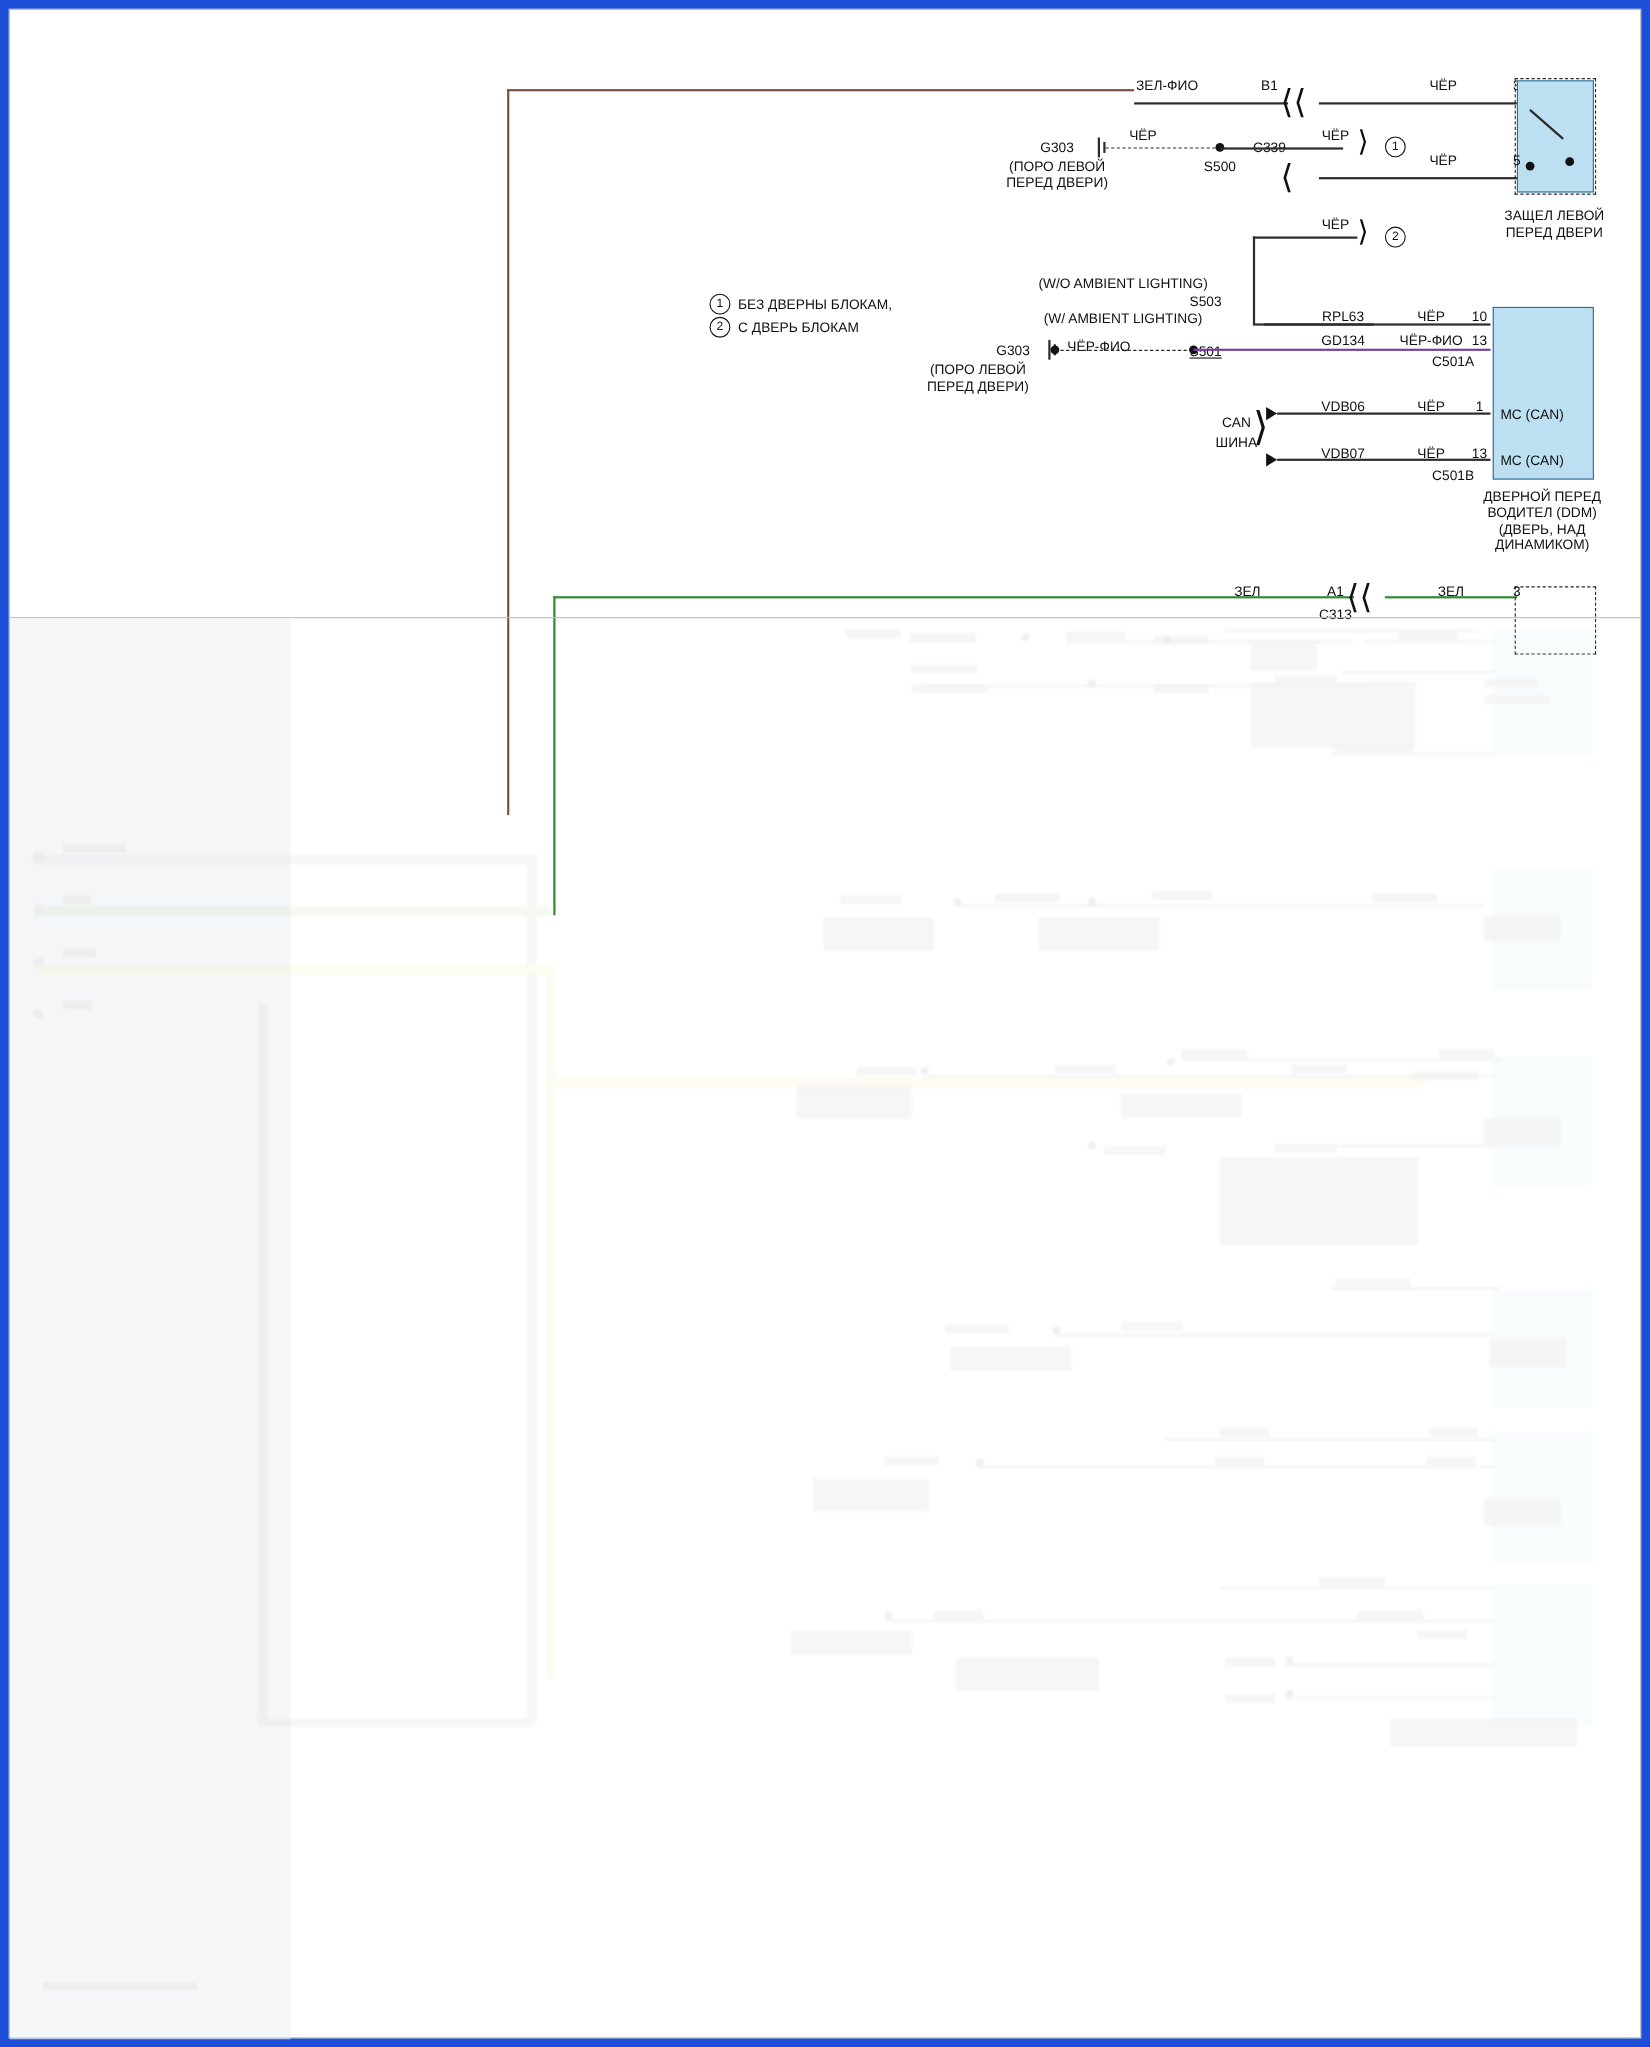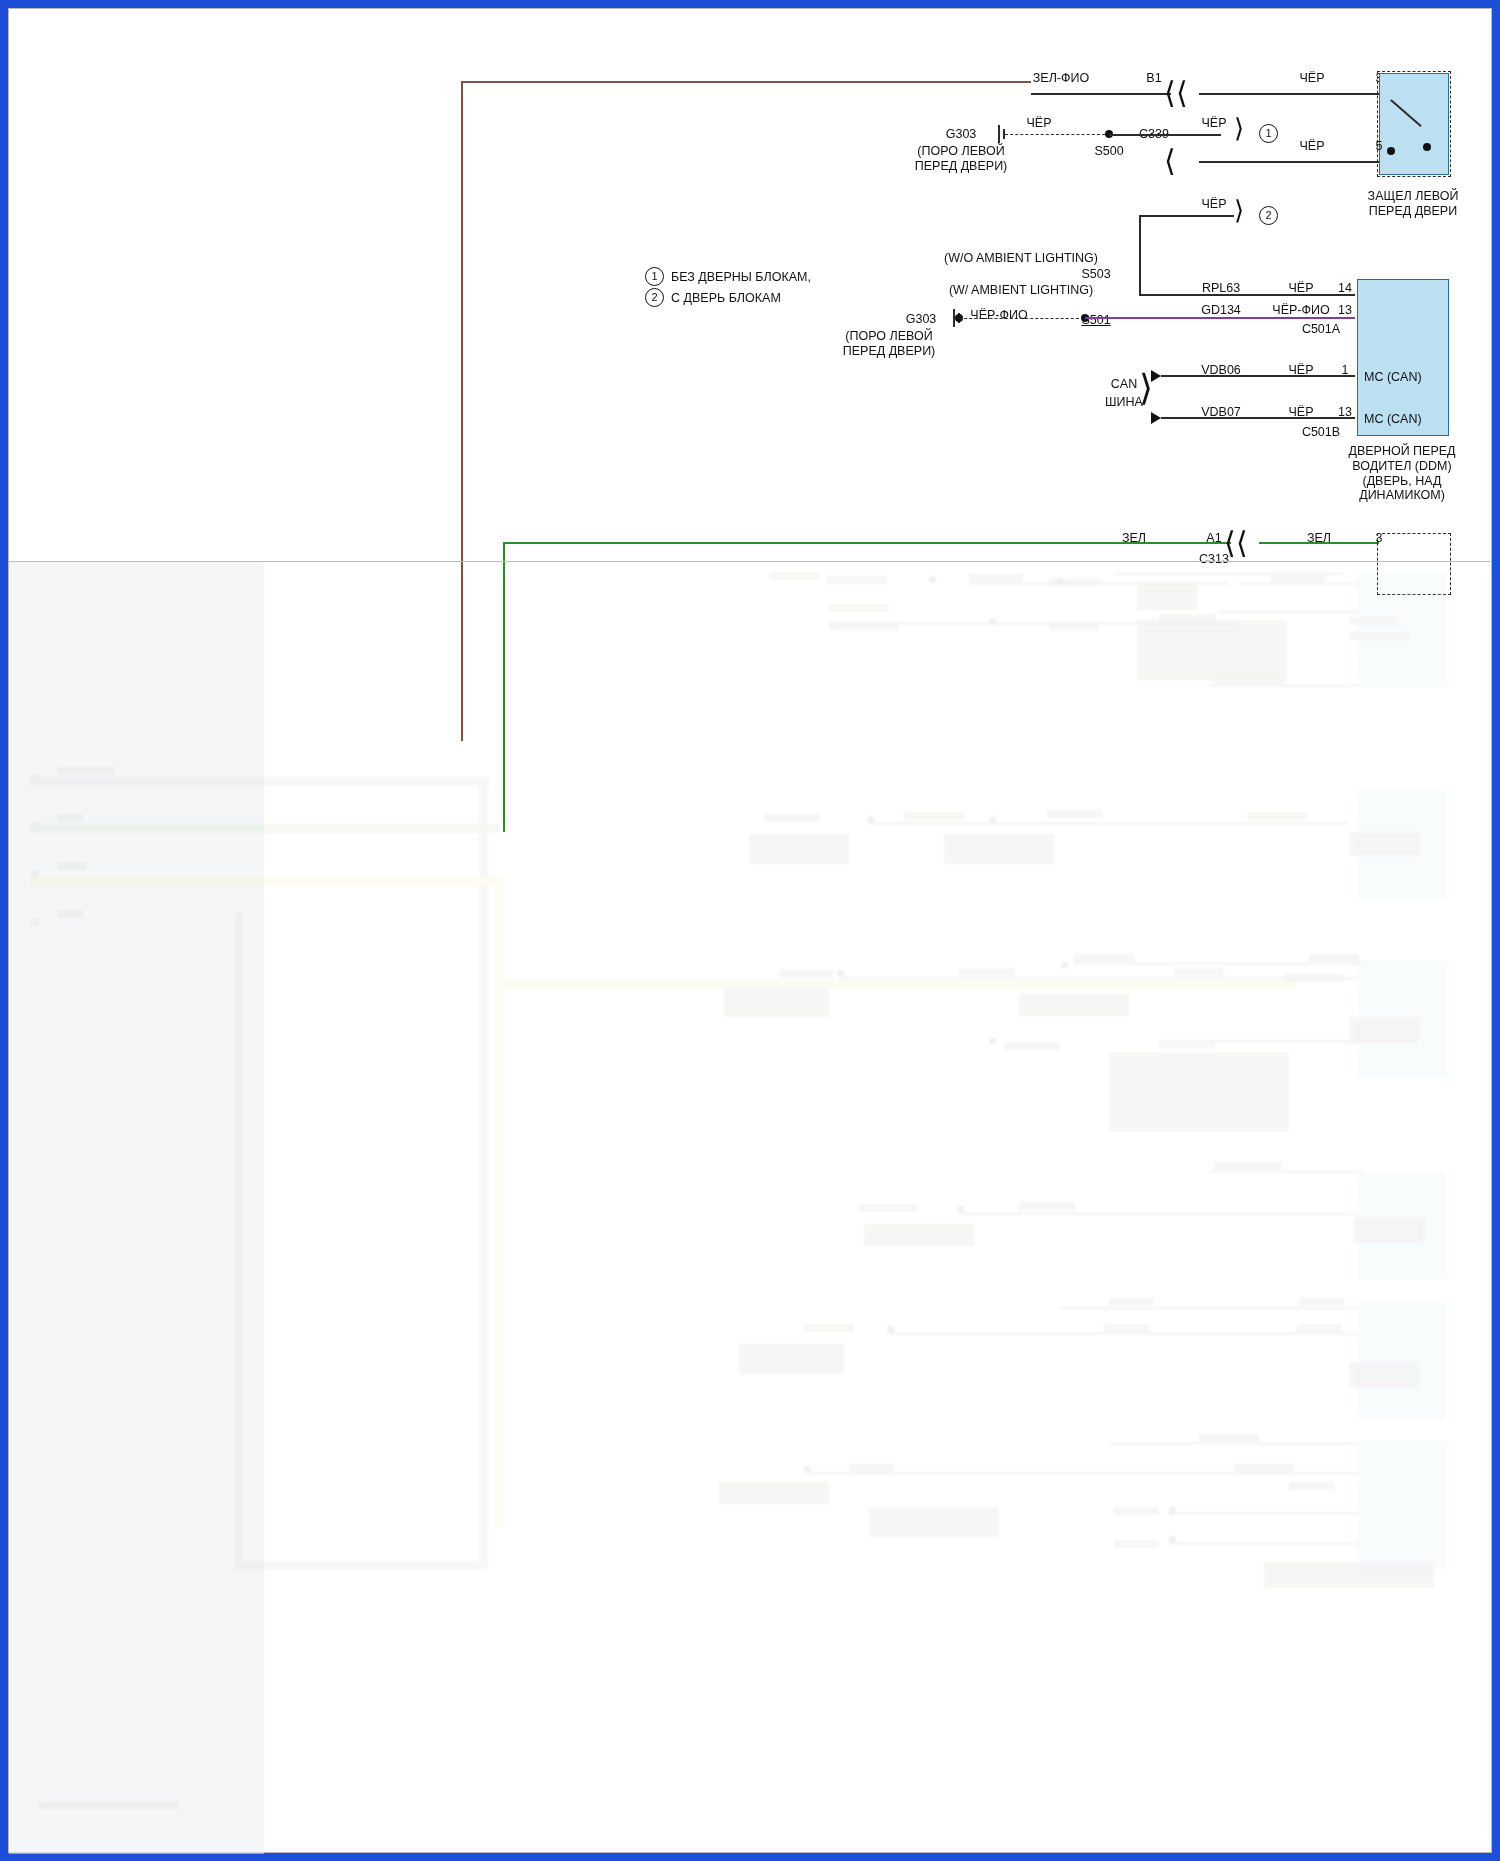--- a/index.html
+++ b/index.html
@@ -105,21 +105,21 @@
     <div class="wire wv" style="left:949px;top:304px;width:2px;height:10px;"></div>
     <div class="node" style="left:946px;top:305px;"></div>
     <div class="lbl c" style="left:990px;top:299px;">ЧЁР-ФИО</div>
     <div class="dash" style="left:950px;top:309px;width:125px;"></div>
     <div class="node" style="left:1072px;top:305px;"></div>
     <div class="wire wh purp" style="left:1076px;top:308px;width:270px;height:2px;"></div>
 
     <div class="wire wh" style="left:1140px;top:285px;width:206px;height:1.6px;"></div>
     <div class="lbl c" style="left:1212px;top:272px;">RPL63</div>
     <div class="lbl c" style="left:1292px;top:272px;">ЧЁР</div>
-    <div class="lbl c" style="left:1336px;top:272px;">14</div>
+    <div class="lbl c" style="left:1336px;top:272px;">10</div>
     <div class="lbl" style="left:1355px;top:279px;">RTN</div>
 
     <div class="lbl c" style="left:1212px;top:294px;">GD134</div>
     <div class="lbl c" style="left:1292px;top:294px;">ЧЁР-ФИО</div>
     <div class="lbl c" style="left:1336px;top:294px;">13</div>
     <div class="lbl" style="left:1355px;top:302px;">GND</div>
     <div class="lbl c" style="left:1312px;top:313px;">C501A</div>
 
     <div class="box" style="left:1348px;top:270px;width:90px;height:155px;"></div>
     <div class="lbl c" style="left:1393px;top:435px;"><span class="b">ДВЕРНОЙ ПЕРЕД

